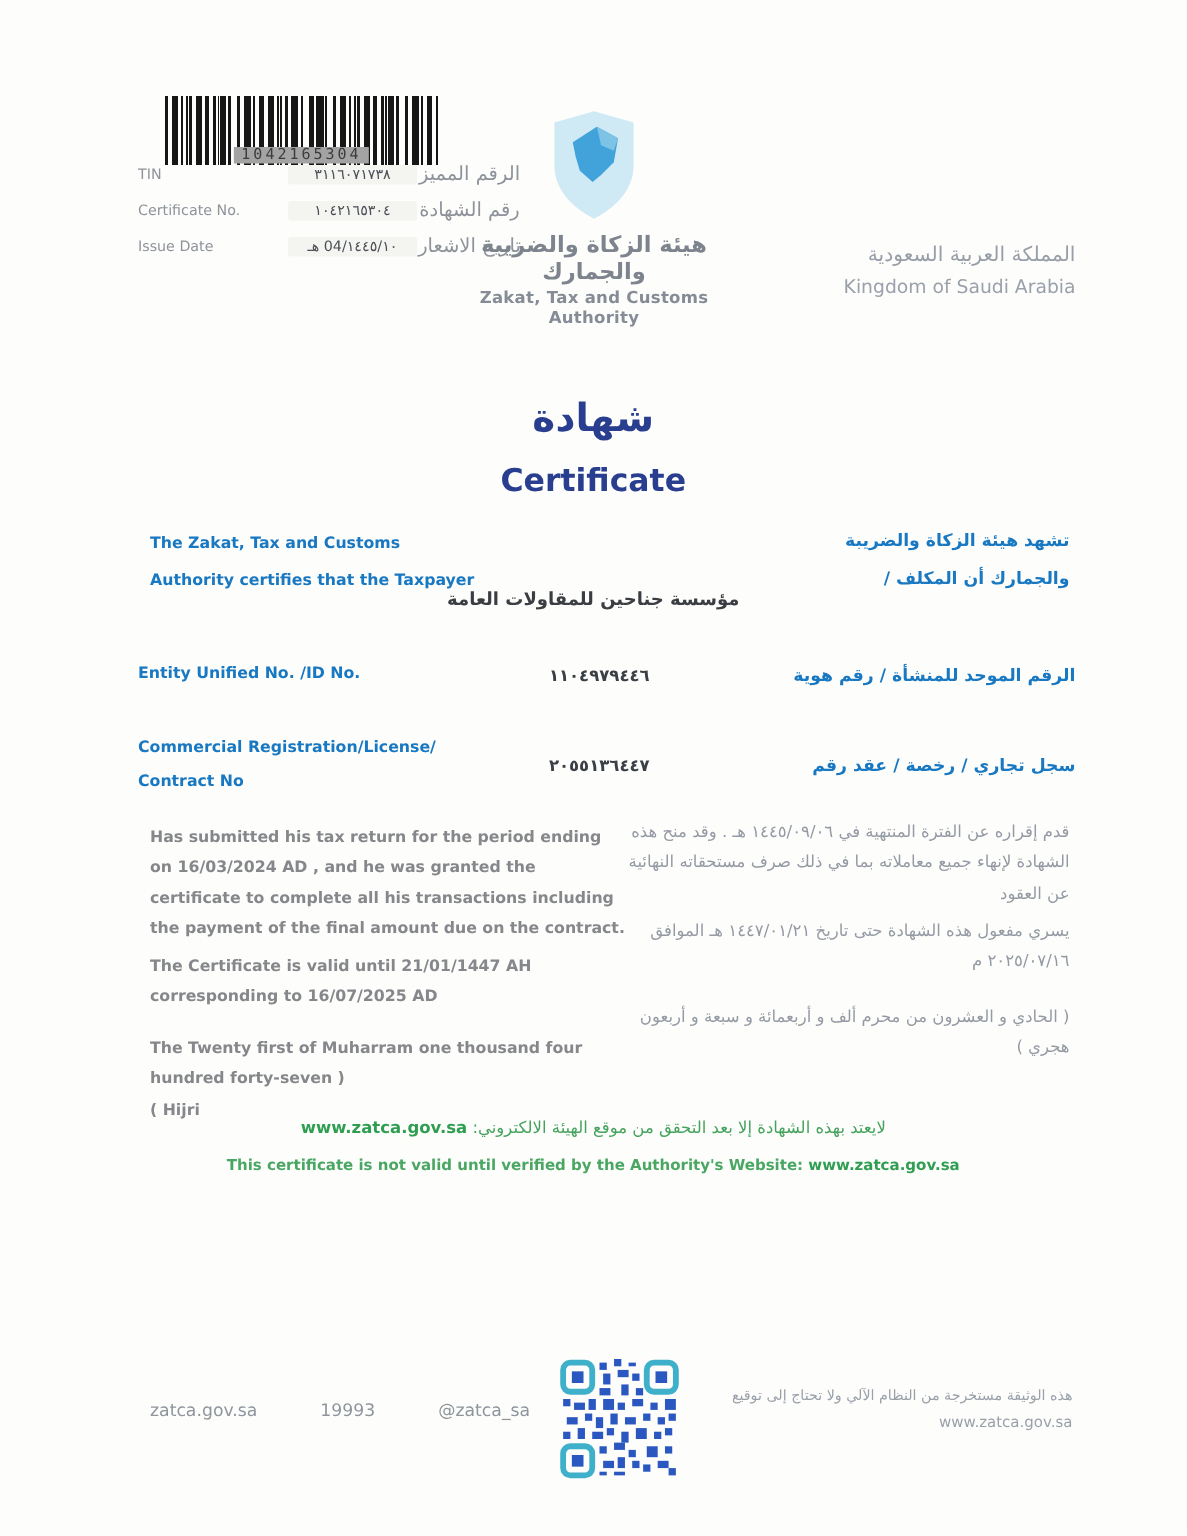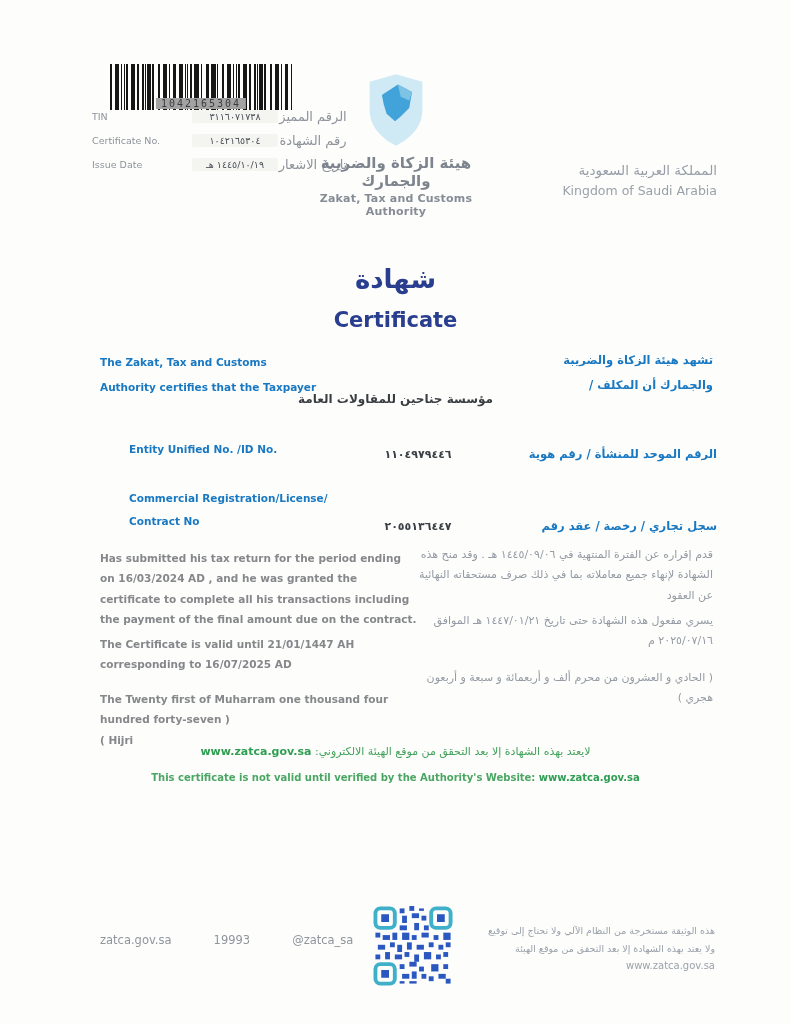--- a/index.html
+++ b/index.html
@@ -42,21 +42,21 @@
 
   
   .certify-en { position:absolute; left:100px; top:350px; width:260px;
     font-size:10.5px; font-weight:bold; color:#1878c2; line-height:2.4; }
   .certify-ar { position:absolute; right:78px; top:348px; width:240px; text-align:right;
     font-size:11.5px; font-weight:bold; color:#1878c2; line-height:2.2; direction:rtl; }
   .taxpayer-name { position:absolute; left:0; top:392px; width:100%; text-align:center;
     font-size:12px; font-weight:bold; color:#3a3d42; direction:rtl; }
 
   
-  .field-row { position:absolute; left:92px; right:74px; display:flex; align-items:flex-end;margin-left:37px; }
+  .field-row { position:absolute; left:92px; right:74px; display:flex; align-items:center; }
   .field-row.row1 { top:438px; }
   .field-row.row2 { top:487px; }
   .field-label-en { width:220px; font-size:10.5px; font-weight:bold; color:#1878c2; line-height:2.2; }
   .field-value { flex:1; text-align:center; font-size:11px; font-weight:bold; color:#3a3f45; padding-top:1px; }
   .field-label-ar { width:230px; text-align:right; font-size:11.5px; font-weight:bold; color:#1878c2; direction:rtl; }
 
   
   .body-en { position:absolute; left:100px; top:548px; width:318px;
     font-size:10.5px; font-weight:600; color:#85878b; line-height:1.95; }
   .body-en p { margin-bottom:4px; }
@@ -99,21 +99,21 @@
       <span class="info-value">٣١١٦٠٧١٧٣٨</span>
       <span class="info-label-ar">الرقم المميز</span>
     </div>
     <div class="info-row">
       <span class="info-label-en">Certificate No.</span>
       <span class="info-value">١٠٤٢١٦٥٣٠٤</span>
       <span class="info-label-ar">رقم الشهادة</span>
     </div>
     <div class="info-row">
       <span class="info-label-en">Issue Date</span>
-      <span class="info-value" dir="rtl">١٤٤٥/١٠/١٩ هـ</span>
+      <span class="info-value" dir="rtl">١٤٤٥/١٠/04 هـ</span>
       <span class="info-label-ar">تاريخ الاشعار</span>
     </div>
   </div>
 
   <div class="logo-block">
     <svg class="logo-shield" width="66" height="76" viewBox="0 0 70 80">
       <path d="M35 2 L63 10 V40 C63 58 50 70 35 78 C20 70 7 58 7 40 V10 Z" fill="#cfeaf5"></path>
       <path d="M20 24 L37 13 L52 21 L49 38 L40 47 L34 52 L25 44 L22 34 Z" fill="#41a3da"></path>
       <path d="M37 13 L52 21 L49 30 L40 26 Z" fill="#7cc3e6"></path>
     </svg>
@@ -233,17 +233,16 @@
       <rect x="23" y="29" width="2" height="2"></rect>
         <rect x="27" y="28" width="3" height="2"></rect>
         <rect x="30" y="30" width="2" height="2"></rect>
       <rect x="11" y="31" width="2" height="1"></rect>
         <rect x="15" y="31" width="3" height="1"></rect>
     </g>
   </svg>
 
   <div class="footer-note">
     <div>هذه الوثيقة مستخرجة من النظام الآلي ولا تحتاج إلى توقيع</div>
-    <div>ولا يعتد بهذه الشهادة إلا بعد التحقق من موقع الهيئة</div>
     <div class="note-url">www.zatca.gov.sa</div>
   </div>
 
 </div>
 
 </body></html>

